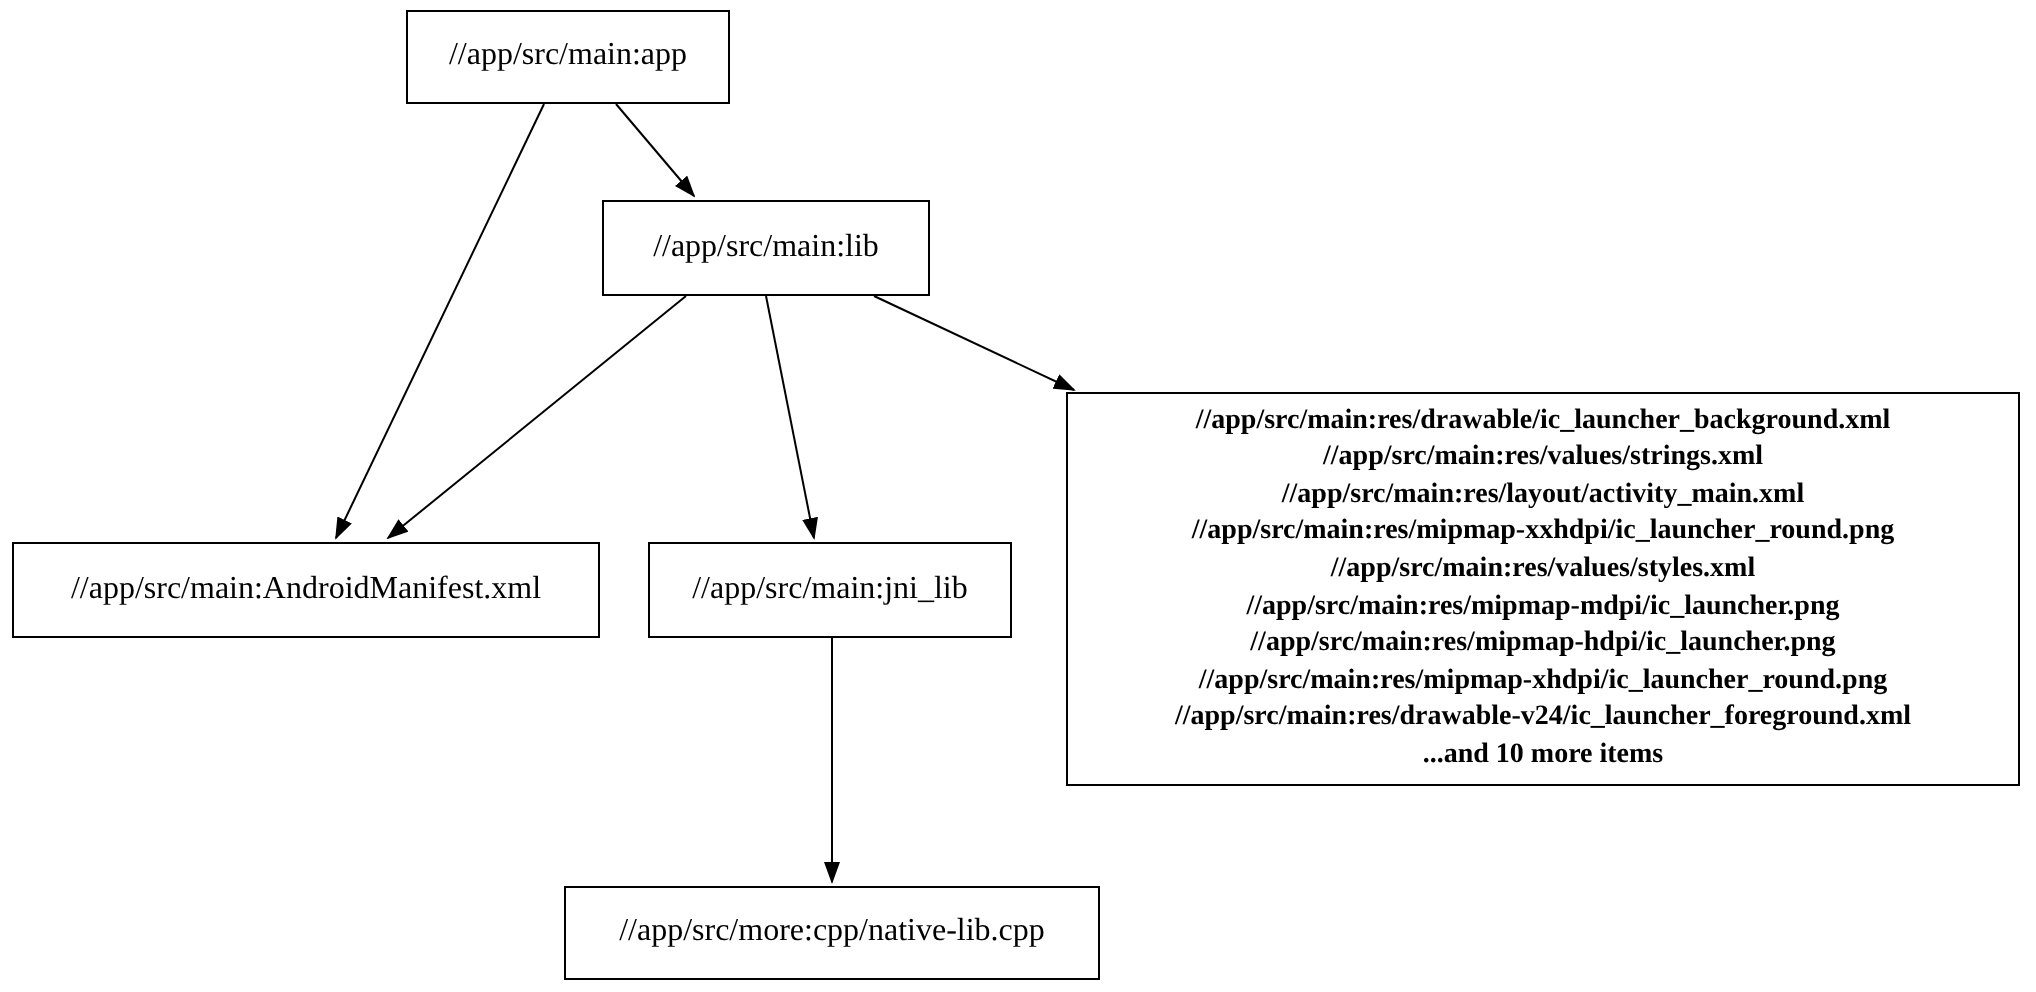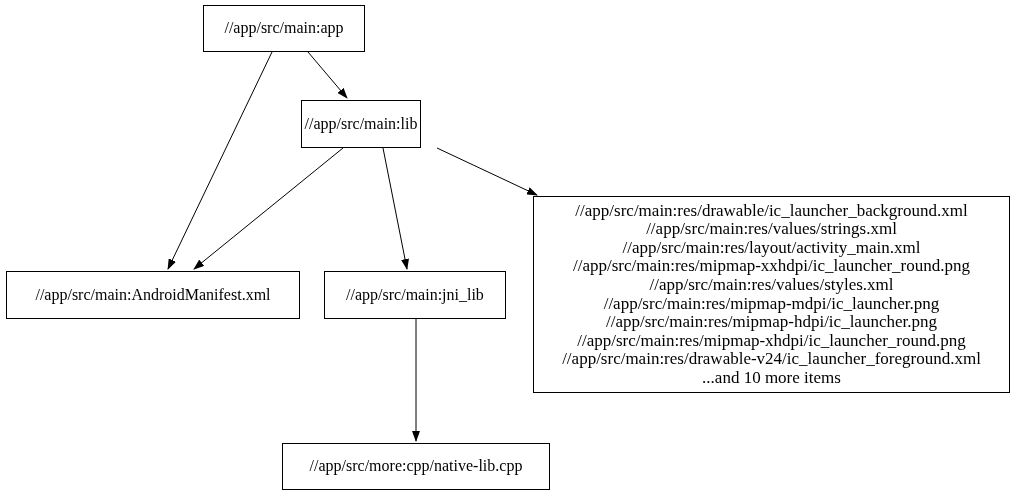--- a/index.html
+++ b/index.html
@@ -30,25 +30,25 @@
     background: #ffffff;
     display: flex;
     align-items: center;
     justify-content: center;
     text-align: right;
     font-size: 16px;
     line-height: 1.15;
     white-space: nowrap;
   }
   .node-app      { left: 203px; top: 5px;   width: 162px; height: 47px; }
-  .node-lib      { left: 301px; top: 100px; width: 120px; height: 48px; }
+  .node-lib      { left: 301px; top: 100px; width: 164px; height: 48px; }
   .node-manifest { left: 6px;   top: 271px; width: 294px; height: 48px; }
   .node-jni      { left: 324px; top: 271px; width: 182px; height: 48px; }
   .node-res      { left: 533px; top: 196px; width: 477px; height: 197px;
-                   flex-direction: column; font-size: 17px; line-height: 18.6px; }
+                   flex-direction: column; font-size: 14px; line-height: 18.6px; font-weight: bold; }
   .node-cpp      { left: 282px; top: 443px; width: 268px; height: 47px; }
   .res-line { white-space: nowrap; }
   svg line { stroke: #000000; stroke-width: 1; }
 </style>
 </head>
 <body>
 
 <div class="canvas">
 
   <svg class="edges-layer" width="1018" height="496" viewBox="0 0 1018 496">

